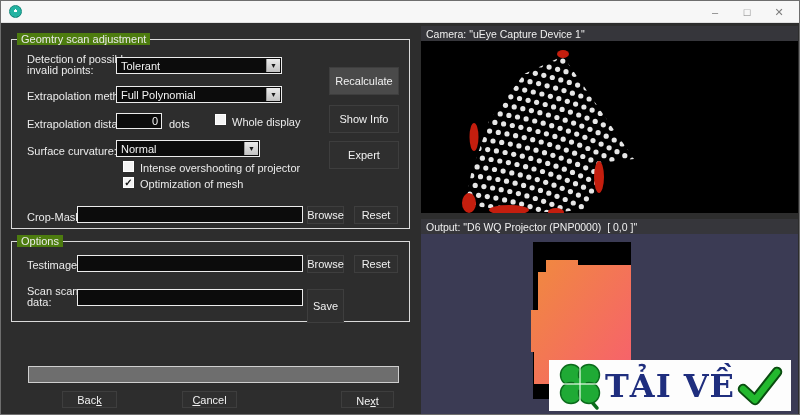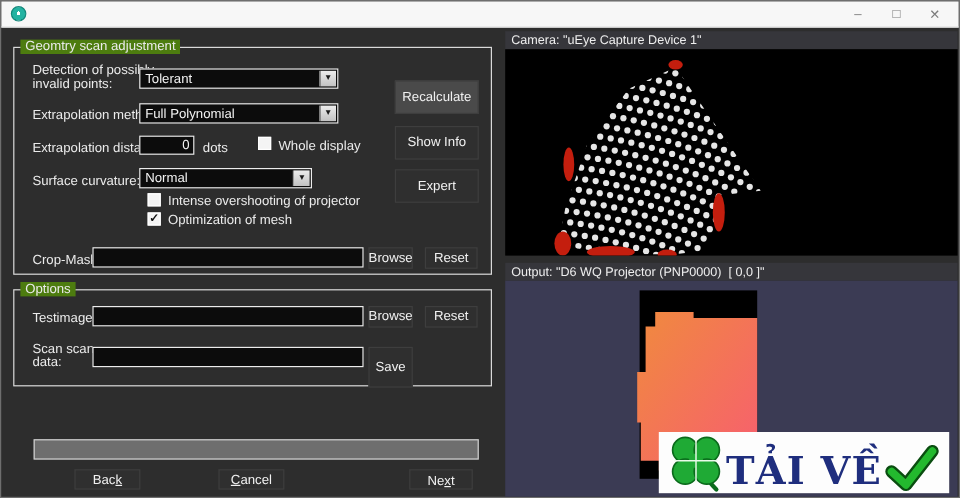--- a/index.html
+++ b/index.html
@@ -48,21 +48,21 @@
   .img-label { position:absolute; left:420px; width:377px; height:15px; background:#36363b;
                color:#efefef; font-size:10.5px; display:flex; align-items:center;
                padding-left:5px; white-space:pre; }
   .camera-view { position:absolute; left:420px; top:40px; width:377px; height:172px;
                  background:#000; }
   .output-view { position:absolute; left:420px; top:233px; width:377px; height:182px;
                  background:#3b3b54; }
 
   
   .watermark { position:absolute; left:548px; top:359px; width:242px; height:51px;
-               background:#fdfdfd; display:flex; align-items:flex-end;
+               background:#fdfdfd; display:flex; align-items:center;
                justify-content:space-between; padding:0 8px; }
   .wm-text { font-family:"DejaVu Serif", serif; font-weight:bold; font-size:32px;
              color:#1f2e7e; letter-spacing:1px; }
   .u { text-decoration:underline; }
 </style>
 </head>
 <body>
 
 <div class="window">
 

